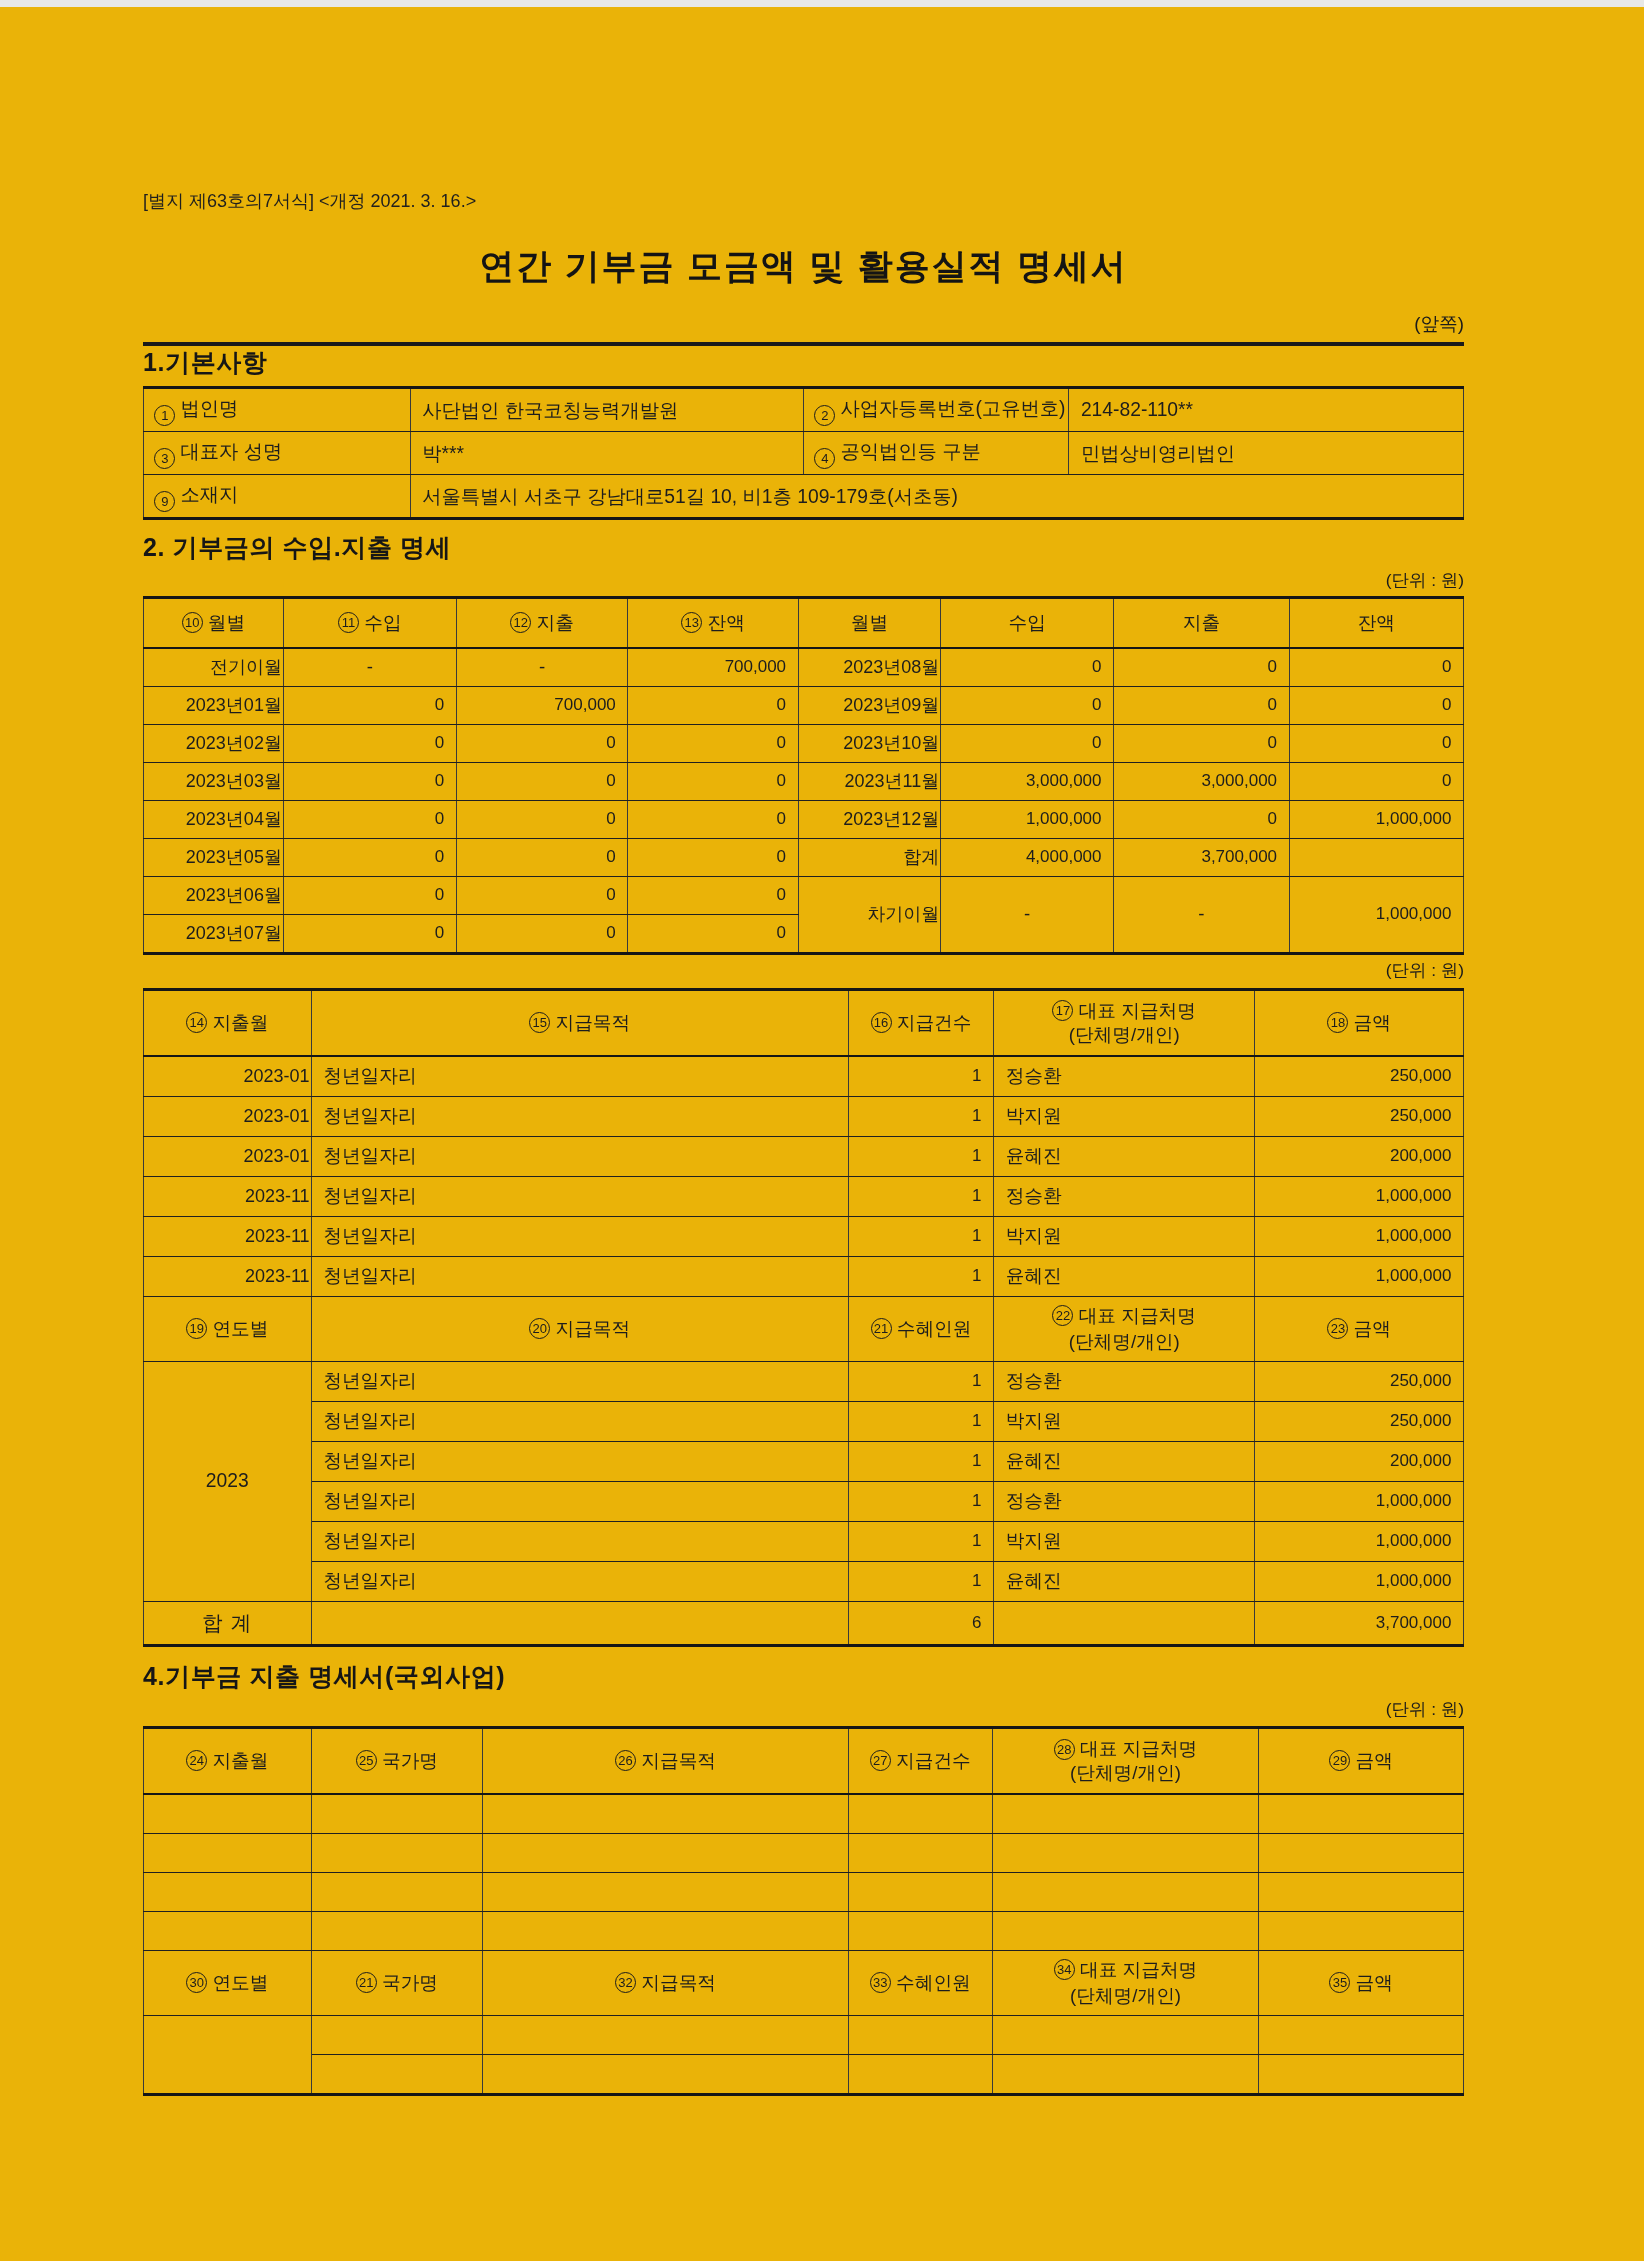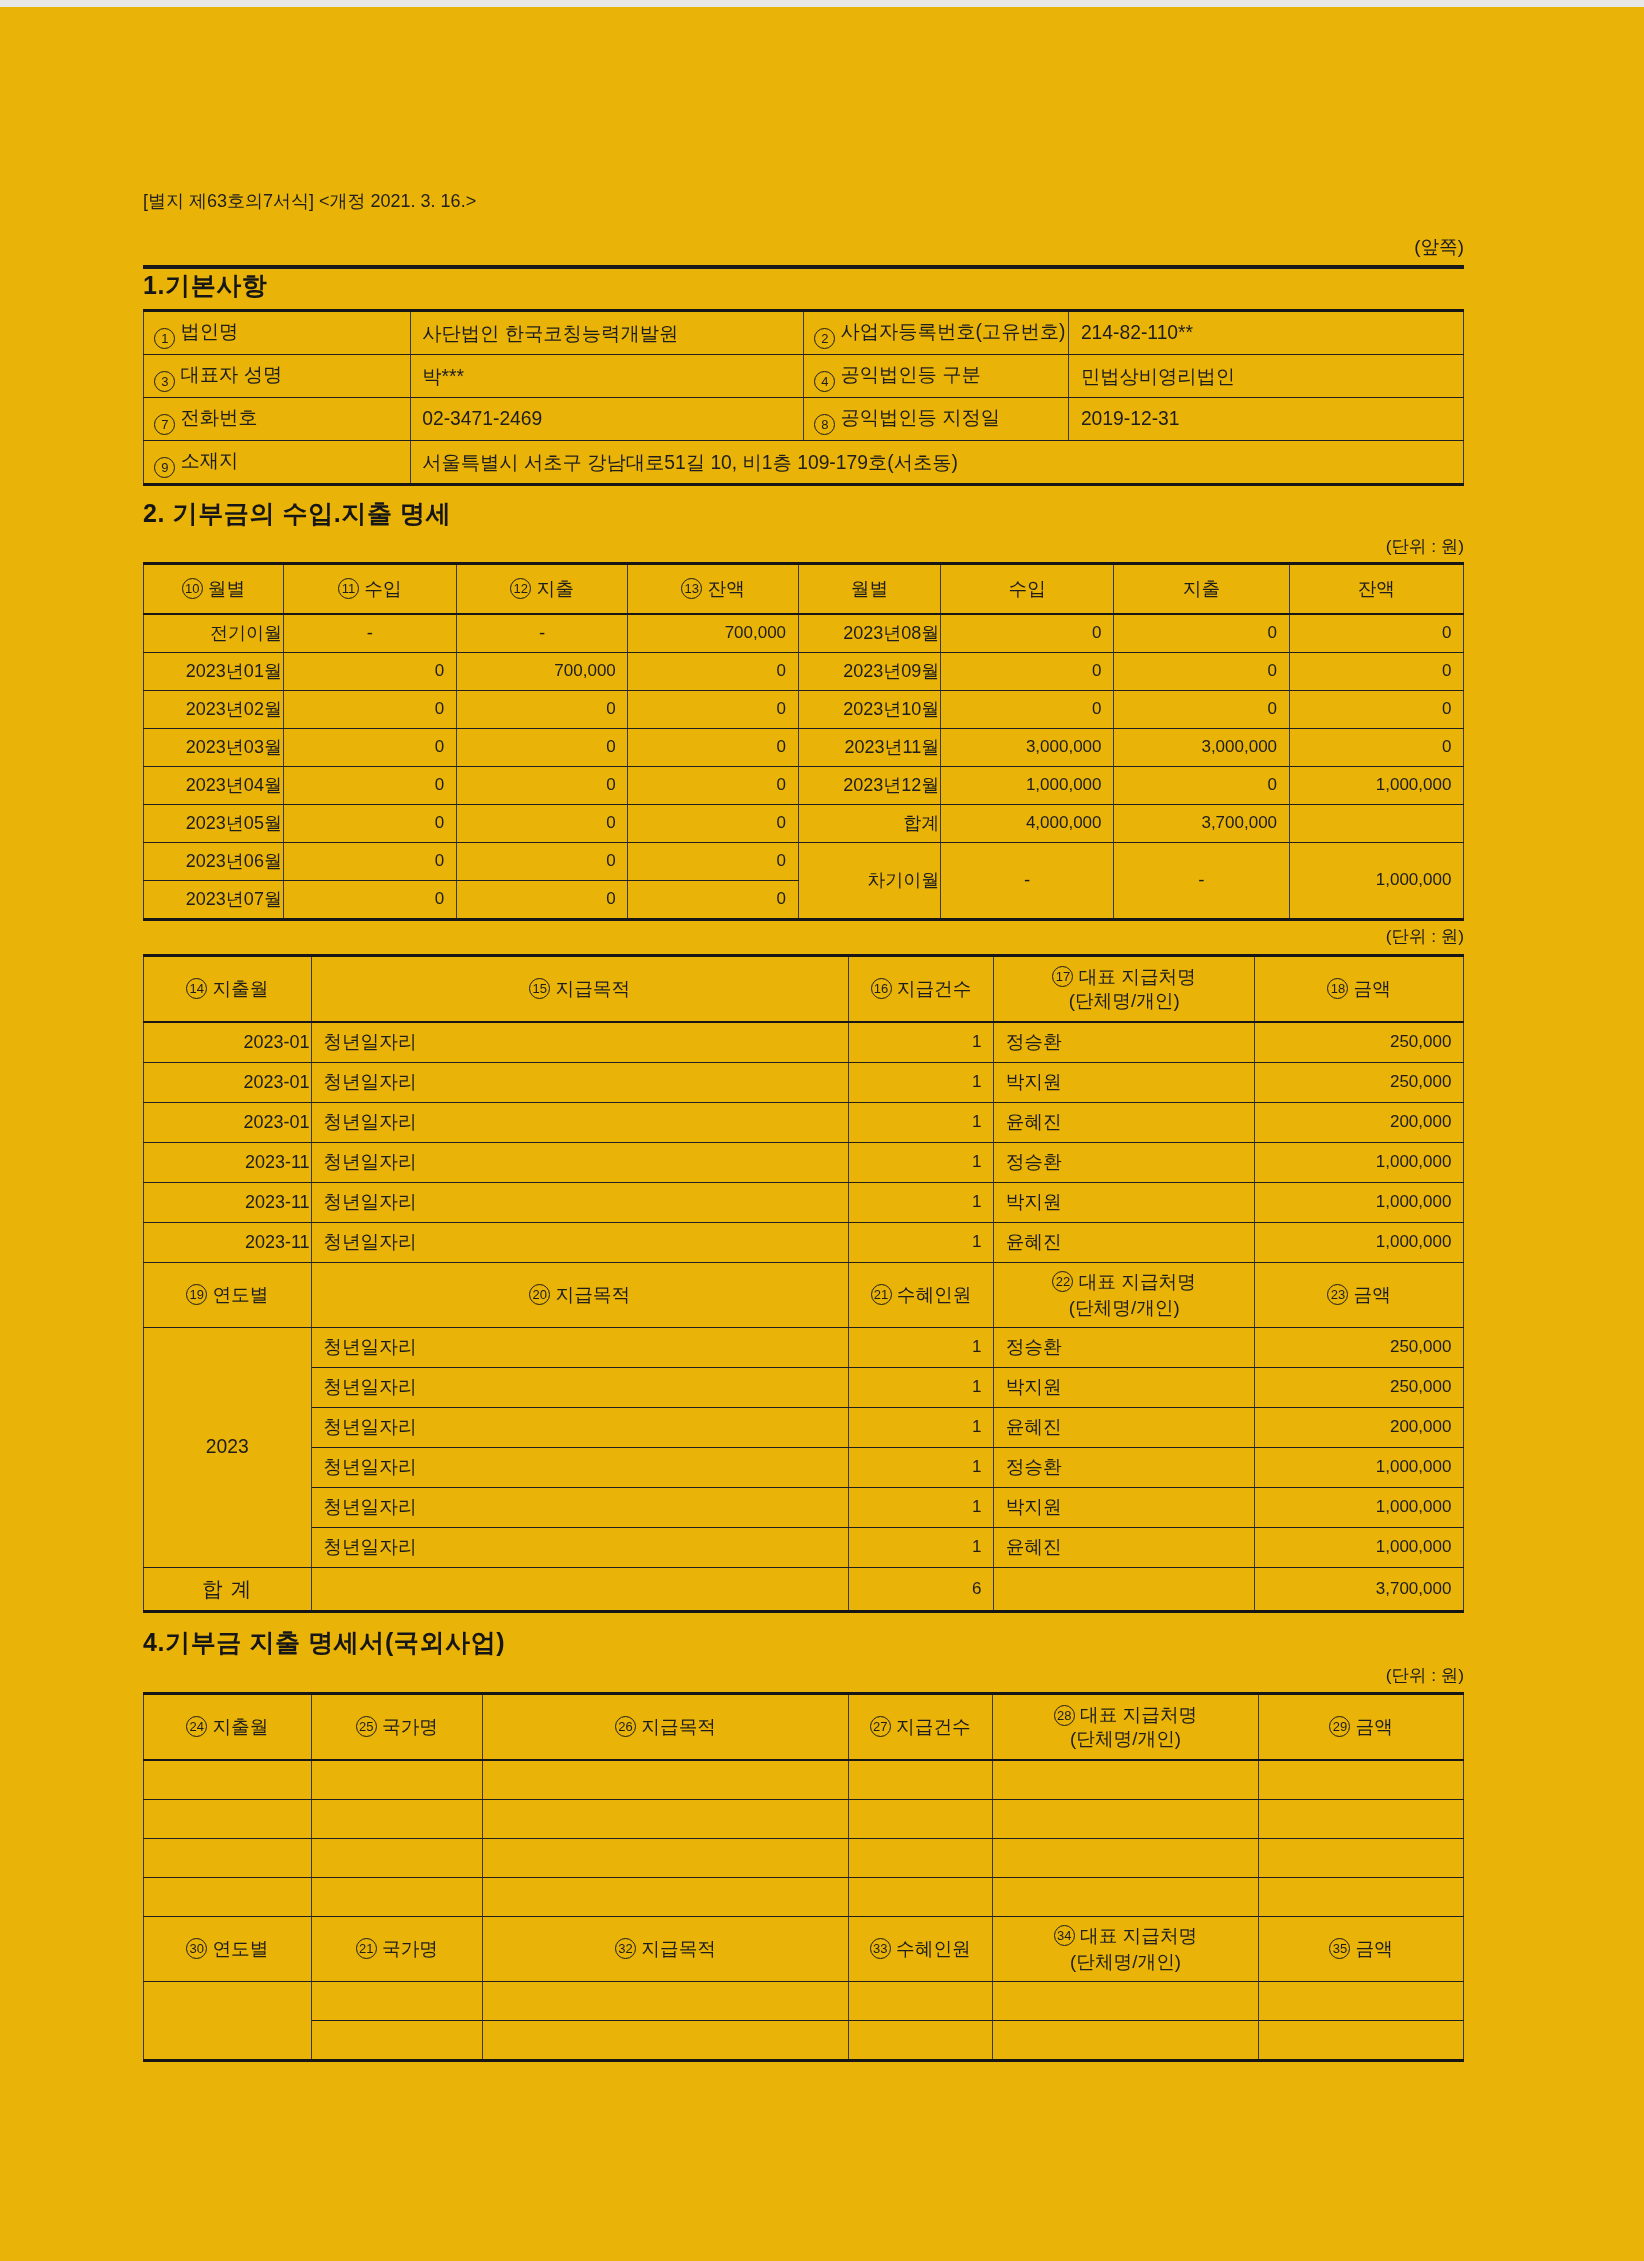--- a/index.html
+++ b/index.html
@@ -80,20 +80,21 @@
   }
   th .hline { display:flex; align-items:center; justify-content:center; }
 </style>
 </head>
 <body>
 
 <div class="page">
   <div class="content">
 
     <div class="form-note">[별지 제63호의7서식] &lt;개정 2021. 3. 16.&gt;</div>
+    <div class="doc-title">연간 기부금 모금액 및 활용실적 명세서</div>
     <div class="front-label">(앞쪽)</div>
 
     <div class="sec-heading sec1-heading">1.기본사항</div>
     <table class="t1">
       <colgroup>
           <col style="width:20.2%">
           <col style="width:29.8%">
           <col style="width:20.1%">
           <col style="width:29.9%">
         </colgroup>
@@ -102,26 +103,20 @@
           <td class="lbl"><span class="cn">1</span><span>법인명</span></td>
           <td class="val">사단법인 한국코칭능력개발원</td>
           <td class="lbl"><span class="cn">2</span><span>사업자등록번호(고유번호)</span></td>
           <td class="val">214-82-110**</td>
         </tr>
         <tr>
           <td class="lbl"><span class="cn">3</span><span>대표자 성명</span></td>
           <td class="val">박***</td>
           <td class="lbl"><span class="cn">4</span><span>공익법인등 구분</span></td>
           <td class="val">민법상비영리법인</td>
-        </tr>
-        <tr>
-          <td class="lbl"><span class="cn">7</span><span>전화번호</span></td>
-          <td class="val">02-3471-2469</td>
-          <td class="lbl"><span class="cn">8</span><span>공익법인등 지정일</span></td>
-          <td class="val">2019-12-31</td>
         </tr>
         <tr>
           <td class="lbl"><span class="cn">9</span><span>소재지</span></td>
           <td class="val" colspan="3">서울특별시 서초구 강남대로51길 10, 비1층 109-179호(서초동)</td>
         </tr>
       </tbody>
     </table>
 
     <div class="sec-heading sec2-heading">2. 기부금의 수입.지출 명세</div>
     <div class="unit-label">(단위 : 원)</div>

